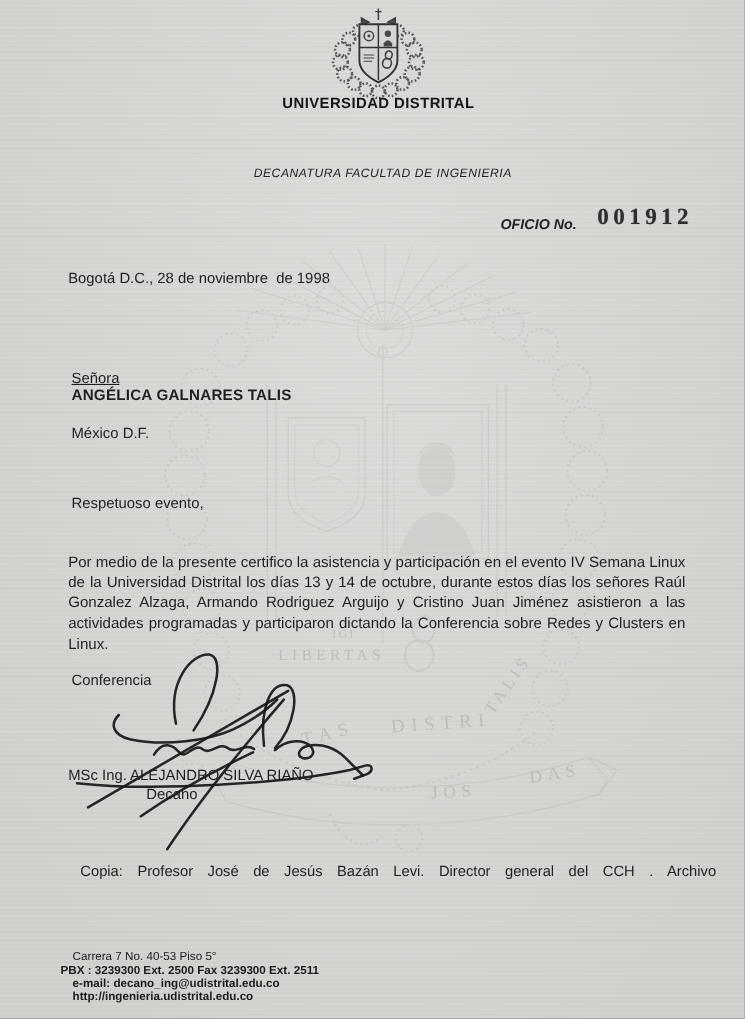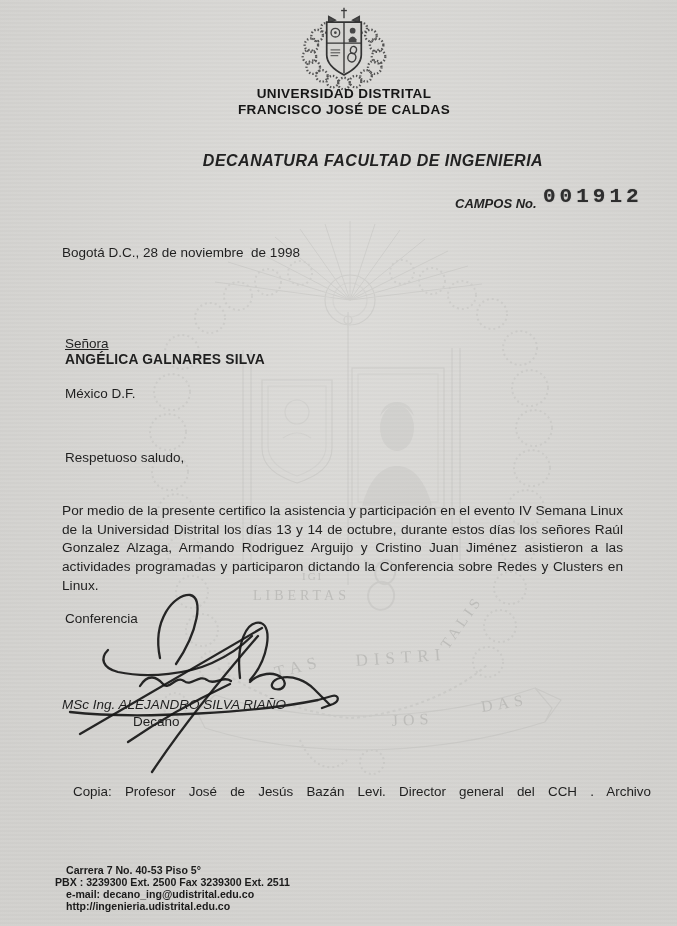--- a/index.html
+++ b/index.html
@@ -17,39 +17,39 @@
   }
   .abs{position:absolute;}
   
   .watermark{position:absolute;left:0;top:0;width:677px;height:926px;opacity:.55;}
   .wm-stroke{stroke:#aeaeab;fill:none;}
   .wm-text{fill:#a9a9a6;font-family:"Liberation Serif", serif;}
   
   .logo{left:296px;top:6px;width:96px;height:84px;}
   .uni1{left:344px;top:86px;transform:translateX(-50%);font-size:13.5px;font-weight:bold;letter-spacing:.4px;white-space:nowrap;color:#161616;}
   .uni2{left:344px;top:102px;transform:translateX(-50%);font-size:13.5px;font-weight:bold;letter-spacing:.4px;white-space:nowrap;color:#161616;}
-  .dept{left:373px;top:152px;transform:translateX(-50%);font-size:16px;font-weight:bold;font-style:italic;letter-spacing:.5px;white-space:nowrap;color:#222;}
+  .dept{left:348px;top:152px;transform:translateX(-50%);font-size:11px;font-weight:normal;font-style:italic;letter-spacing:.5px;white-space:nowrap;color:#222;}
   .oficio-label{left:455px;top:196px;font-size:13px;font-weight:bold;font-style:italic;color:#222;}
-  .oficio-number{left:543px;top:185px;font-family:Liberation Mono, monospace;font-size:21px;font-weight:bold;letter-spacing:4px;color:#2e2e2e;text-shadow:0 0 1px rgba(46,46,46,.5);}
+  .oficio-number{left:543px;top:185px;font-family:Liberation Serif, serif;font-size:21px;font-weight:bold;letter-spacing:4px;color:#2e2e2e;text-shadow:0 0 1px rgba(46,46,46,.5);}
   
   .dateline{left:62px;top:245px;font-size:13.5px;white-space:pre-wrap;}
   .r-sal{left:65px;top:336px;font-size:13.5px;text-decoration:underline;}
   .r-name{left:65px;top:352px;font-size:13.8px;font-weight:bold;letter-spacing:.2px;}
   .r-title{left:65px;top:369px;font-size:13.5px;}
   .r-city{left:65px;top:386px;font-size:13.5px;}
   .greeting{left:65px;top:450px;font-size:13.5px;}
   .body-par{left:62px;top:502px;width:561px;font-size:13.7px;line-height:18.7px;text-align:justify;margin:0;}
   .closing{left:65px;top:611px;font-size:13.5px;}
   .signature{left:40px;top:580px;width:420px;height:215px;}
   .sig-path{stroke:#161616;stroke-width:2.3;fill:none;stroke-linecap:round;stroke-linejoin:round;opacity:.92;}
-  .signer-name{left:62px;top:697px;font-size:13.5px;font-style:italic;}
+  .signer-name{left:62px;top:697px;font-size:13.5px;}
   .signer-title{left:133px;top:714px;font-size:13.5px;}
   .copyline{left:62px;top:773px;width:578px;font-size:13.4px;text-align:justify;text-align-last:justify;margin:11px;}
   
-  .f1{left:66px;top:864px;font-size:10.6px;font-weight:bold;color:#1b1b1b;}
+  .f1{left:66px;top:864px;font-size:10.6px;font-weight:normal;color:#1b1b1b;}
   .f2{left:52px;top:876px;font-size:10.6px;font-weight:bold;color:#1b1b1b;white-space:pre-wrap;}
   .f3{left:66px;top:888px;font-size:10.6px;font-weight:bold;color:#1b1b1b;}
   .f4{left:66px;top:900px;font-size:10.6px;font-weight:bold;color:#1b1b1b;}
   .faint-bottom{left:300px;top:910px;font-size:17px;color:rgba(110,110,108,.6);margin-top:45px;}
 </style>
 </head>
 <body>
 
 <div class="page">
 
@@ -189,32 +189,31 @@
           <line x1="36" y1="51" x2="44" y2="51"></line>
       </g>
       <g transform="rotate(12 59 49)" stroke="#3d3d3d" stroke-width="1.5">
         <ellipse cx="59" cy="45" rx="3.2" ry="3.8"></ellipse>
           <ellipse cx="59" cy="53" rx="4.2" ry="4.6"></ellipse>
       </g>
     </g>
   </svg>
 
   <div class="abs uni1">UNIVERSIDAD DISTRITAL</div>
-  <div class="abs uni2">FRANCISCO JOSÉ DE CALDAS</div>
   <div class="abs dept">DECANATURA FACULTAD DE INGENIERIA</div>
-  <div class="abs oficio-label">CAMPOS No.</div>
+  <div class="abs oficio-label">OFICIO No.</div>
   <div class="abs oficio-number">001912</div>
 
   <div class="abs dateline">Bogotá D.C., 28 de noviembre  de 1998</div>
 
   <div class="abs r-sal">Señora</div>
-  <div class="abs r-name">ANGÉLICA GALNARES SILVA</div>
+  <div class="abs r-name">ANGÉLICA GALNARES TALIS</div>
   <div class="abs r-city">México D.F.</div>
 
-  <div class="abs greeting">Respetuoso saludo,</div>
+  <div class="abs greeting">Respetuoso evento,</div>
 
   <p class="abs body-par">Por medio de la presente certifico la asistencia y participación en el evento IV Semana Linux de la Universidad Distrital los días 13 y 14 de octubre, durante estos días los señores Raúl Gonzalez Alzaga, Armando Rodriguez Arguijo y Cristino Juan Jiménez asistieron a las actividades programadas y participaron dictando la Conferencia sobre Redes y Clusters en Linux.</p>
 
   <div class="abs closing">Conferencia</div>
 
   <svg class="abs signature" viewBox="0 0 420 215" aria-hidden="true">
     <path class="sig-path" d="M120,78 C112,40 134,14 150,15 C164,17 158,52 136,84"></path>
     <path class="sig-path" d="M68,70 C60,78 62,88 78,92 C110,99 150,93 172,83 C192,74 206,62 212,56"></path>
     <path class="sig-path" d="M200,98 C196,64 206,40 221,43 C233,47 228,80 210,100"></path>
     <path class="sig-path" d="M100,106 c8,-13 17,-9 23,-2 c6,7 13,-9 21,-3 c7,6 15,-7 23,-1 c7,6 16,-5 24,1"></path>

